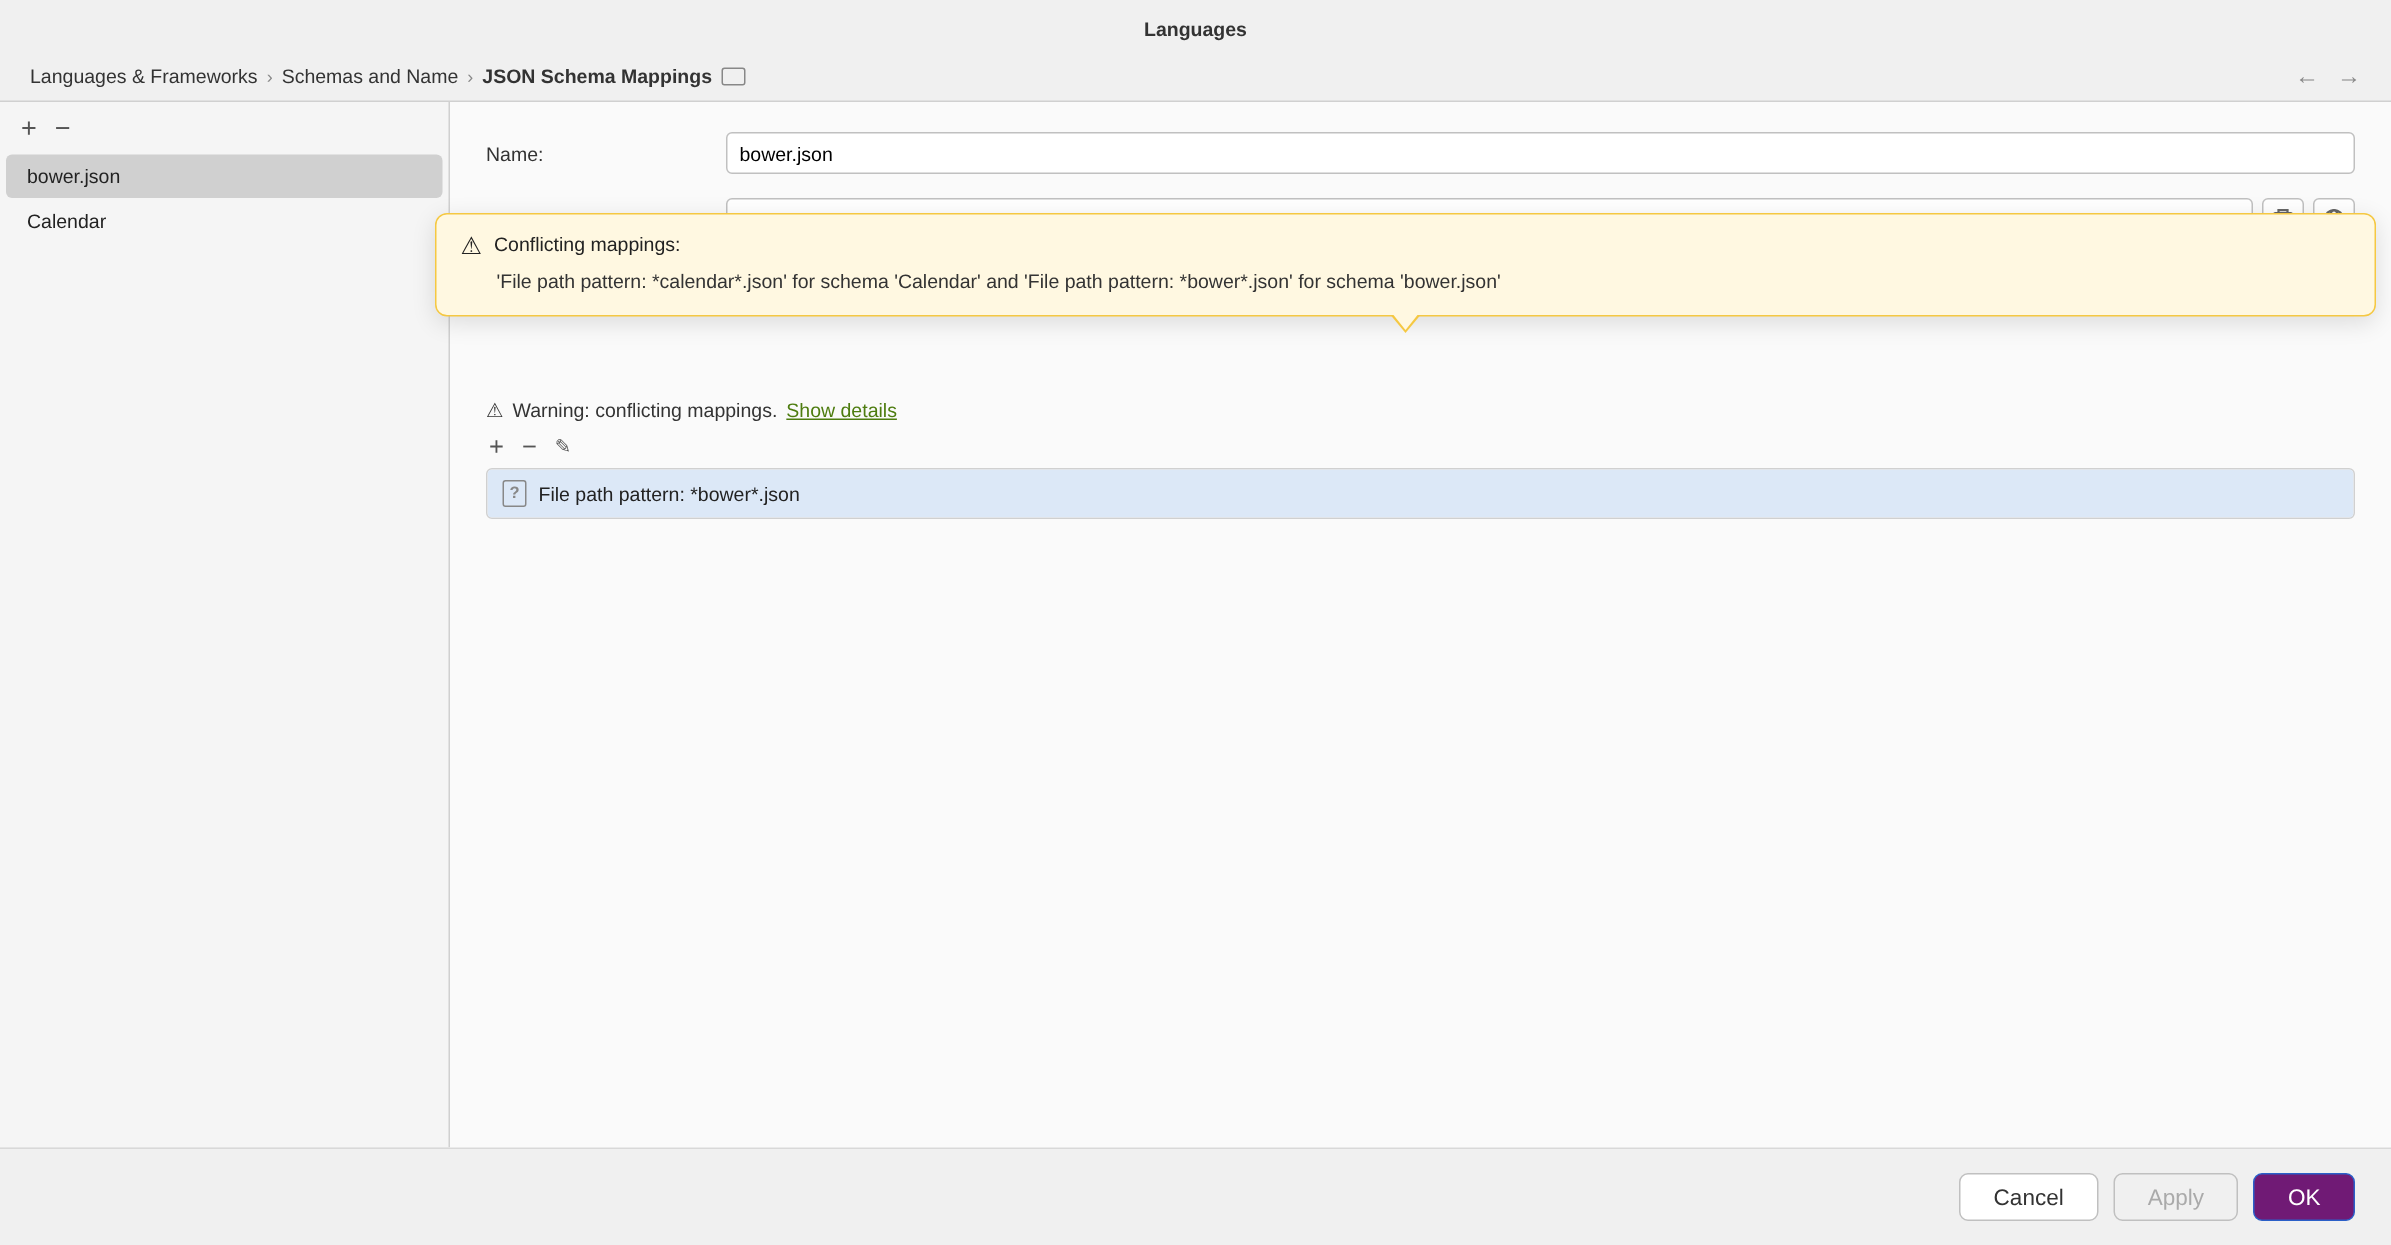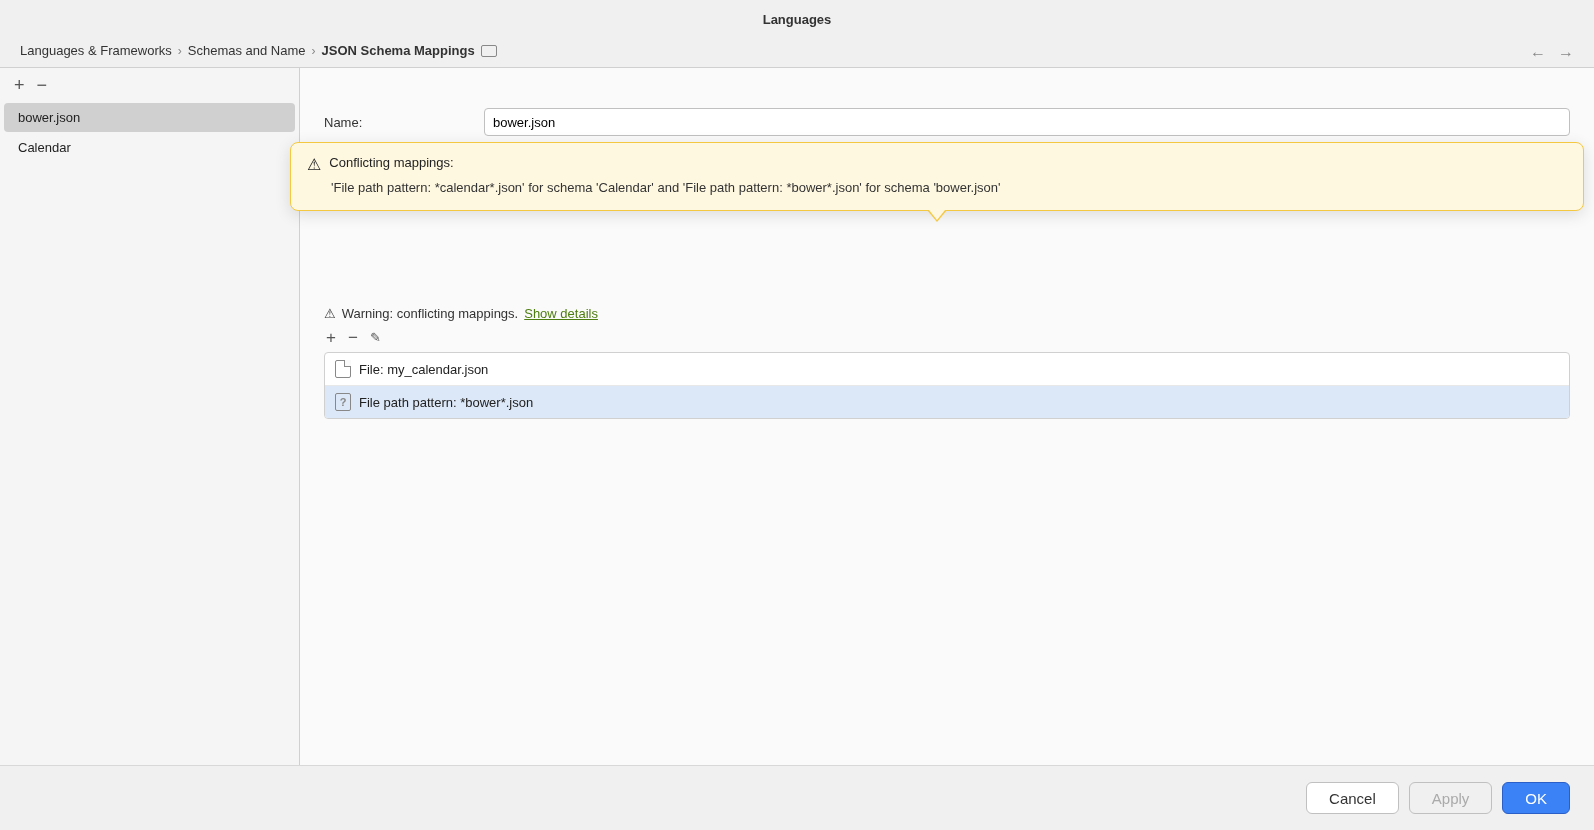--- a/index.html
+++ b/index.html
@@ -128,21 +128,20 @@
       display: flex;
       flex-direction: column;
       padding: 20px 24px 0;
       position: relative;
     }
 
     .field-row {
       display: flex;
       align-items: center;
       margin-bottom: 16px;
-      margin-top: 20px;
     }
 
     .field-label {
       min-width: 160px;
       font-size: 13px;
       color: #333;
       font-weight: 400;
     }
 
     .field-input {
@@ -373,21 +372,21 @@
       color: #333;
     }
 
     .btn-apply {
       background: #f0f0f0;
       border: 1px solid #c0c0c0;
       color: #aaa;
     }
 
     .btn-ok {
-      background: #3b82f6;
+      background: #701a75;
       border: 1px solid #2a5fc8;
       color: white;
       font-weight: 500;
     }
 
     .cursor-hand {
       cursor: pointer;
     }
   </style>
 </head>
@@ -471,24 +470,20 @@
         <a class="warning-link cursor-hand">Show details</a>
       </div>
 
       <div class="mapping-toolbar">
         <button class="mapping-toolbar-btn">+</button>
         <button class="mapping-toolbar-btn">−</button>
         <button class="mapping-toolbar-btn edit-btn">✎</button>
       </div>
 
       <div class="mapping-list">
-        <div class="mapping-item">
-          <span class="file-icon"></span>
-          <span>File: my_calendar.json</span>
-        </div>
         <div class="mapping-item selected">
           <span class="question-icon">?</span>
           <span>File path pattern: *bower*.json</span>
         </div>
       </div>
     </div>
   </div>
 </div>
 
 <div class="footer">

